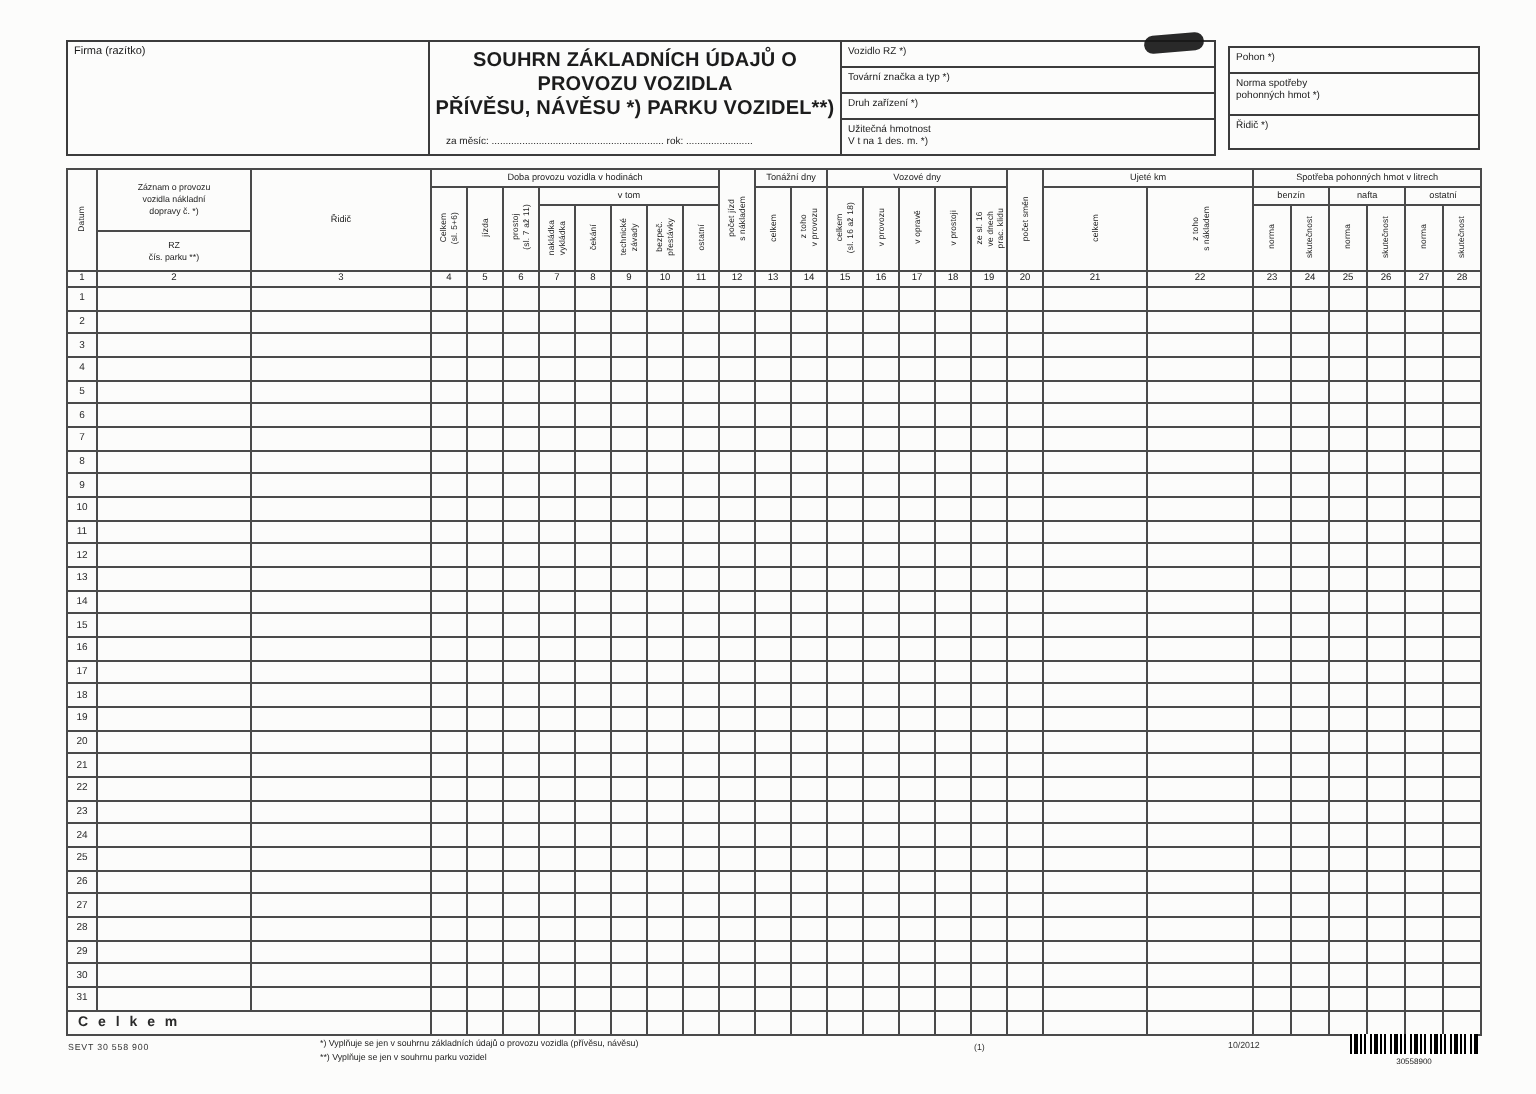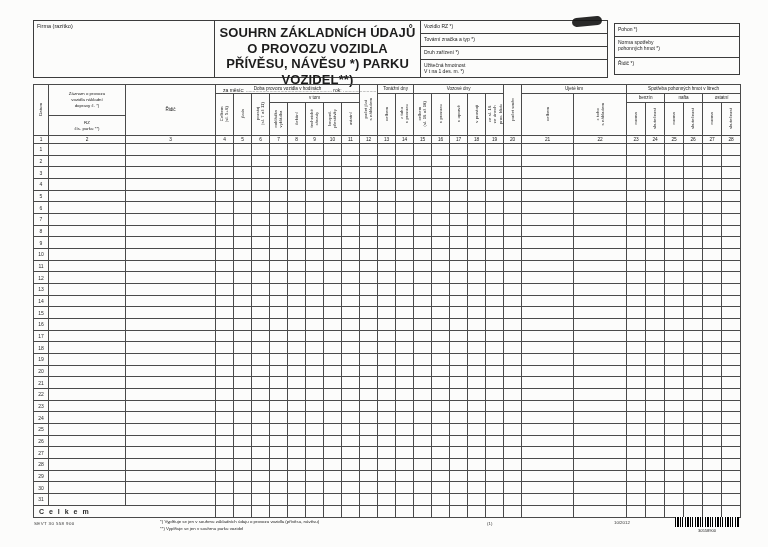--- a/index.html
+++ b/index.html
@@ -4,21 +4,21 @@
 <style>
   html,body { margin:0; padding:0; }
   body { width:768px; height:547px; background:#e8e8e6; font-family:"Liberation Sans", sans-serif; }
   .page { position:relative; width:768px; height:547px; background:#fcfcfb; color:#1c1c1c; overflow:hidden; }
 
   
   .hdr { position:absolute; left:33px; top:20px; width:707px; height:58px; display:flex; box-sizing:border-box; }
   .hdr * { box-sizing:border-box; }
   .box-firma { width:182px; border:1px solid #3c3c3c; font-size:5.5px; padding:2px 3px; }
   .box-title { width:206px; border:1px solid #3c3c3c; border-left:none; display:flex; flex-direction:column; justify-content:space-between; padding:4px 2px 3px 2px; }
-  .title { font-weight:bold; font-size:13px; line-height:1.2; text-align:center; white-space:pre-line; letter-spacing:.1px; }
+  .title { font-weight:bold; font-size:10px; line-height:1.2; text-align:center; white-space:pre-line; letter-spacing:.1px; }
   .period { font-size:5px; text-align:left; padding-left:6px; color:#222; }
   .col-mid { width:187px; border:1px solid #3c3c3c; border-left:none; display:flex; flex-direction:column; }
   .col-mid .ibox { font-size:5px; padding:1.5px 3px; border-bottom:1px solid #3c3c3c; height:13px; white-space:pre-line; line-height:1.25; }
   .col-mid .ibox:last-child { border-bottom:none; flex:1; }
   .col-right { width:126px; margin-left:6px; margin-top:3px; height:52px; border:1px solid #3c3c3c; display:flex; flex-direction:column; }
   .col-right .ibox { font-size:5px; padding:1.5px 3px; border-bottom:1px solid #3c3c3c; white-space:pre-line; line-height:1.25; }
   .col-right .ibox:nth-child(1) { height:13px; }
   .col-right .ibox:nth-child(2) { height:21px; }
   .col-right .ibox:last-child { border-bottom:none; flex:1; }
   .smudge { position:absolute; left:572px; top:17px; width:30px; height:9px; background:#171717; border-radius:5px; transform:rotate(-5deg); opacity:.92; }

